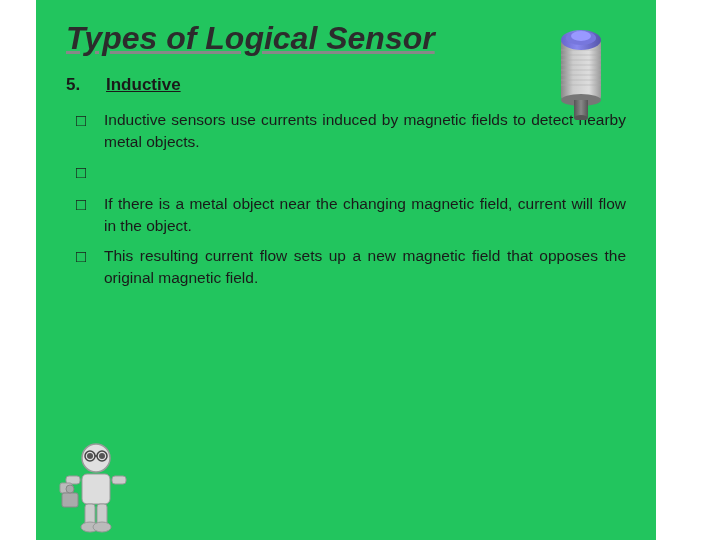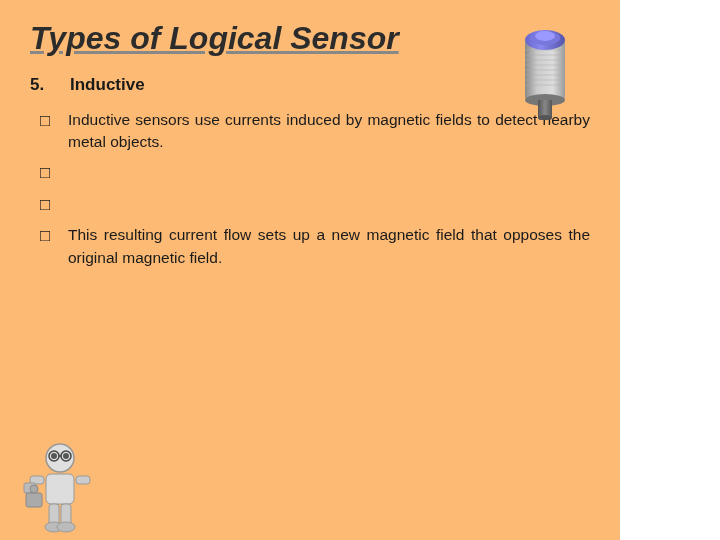--- a/index.html
+++ b/index.html
@@ -13,23 +13,24 @@
       height: 540px;
       background-color: #ffffff;
       font-family: Arial, sans-serif;
       overflow: hidden;
       position: relative;
     }
 
     .page {
       width: 620px;
       height: 540px;
-      background: #fdba74;
+      background: #22c55e;
       position: relative;
       padding: 20px 30px 20px 30px;
+      margin-left: 36px;
     }
 
     .title {
       font-size: 32px;
       font-weight: bold;
       color: #2c2c2c;
       text-decoration: underline;
       text-decoration-color: #888888;
       margin-bottom: 18px;
       font-style: italic;
@@ -40,20 +41,21 @@
       flex-direction: column;
       gap: 0;
     }
 
     .section-heading {
       font-size: 17px;
       font-weight: bold;
       color: #1a1a1a;
       margin-bottom: 8px;
       margin-left: 10px;
+      text-decoration: underline;
     }
 
     .numbered-item {
       display: flex;
       align-items: flex-start;
       margin-bottom: 6px;
     }
 
     .numbered-item .num {
       font-size: 17px;
@@ -175,20 +177,21 @@
     <ul class="bullet-list">
     <li>
           <span class="bullet">□</span>
           <span class="text">Inductive sensors use currents induced by magnetic fields to detect nearby metal objects.</span>
         </li>
         <li>
           <span class="bullet">□</span>
         </li>
         <li>
           <span class="bullet">□</span>
+          <span class="text">If there is a metal object near the changing magnetic field, current will flow in the object.</span>
         </li>
         <li>
           <span class="bullet">□</span>
           <span class="text">This resulting current flow sets up a new magnetic field that opposes the original magnetic field.</span>
         </li>
       </ul>
 
   </div>
 
   <div class="robot-figure">

